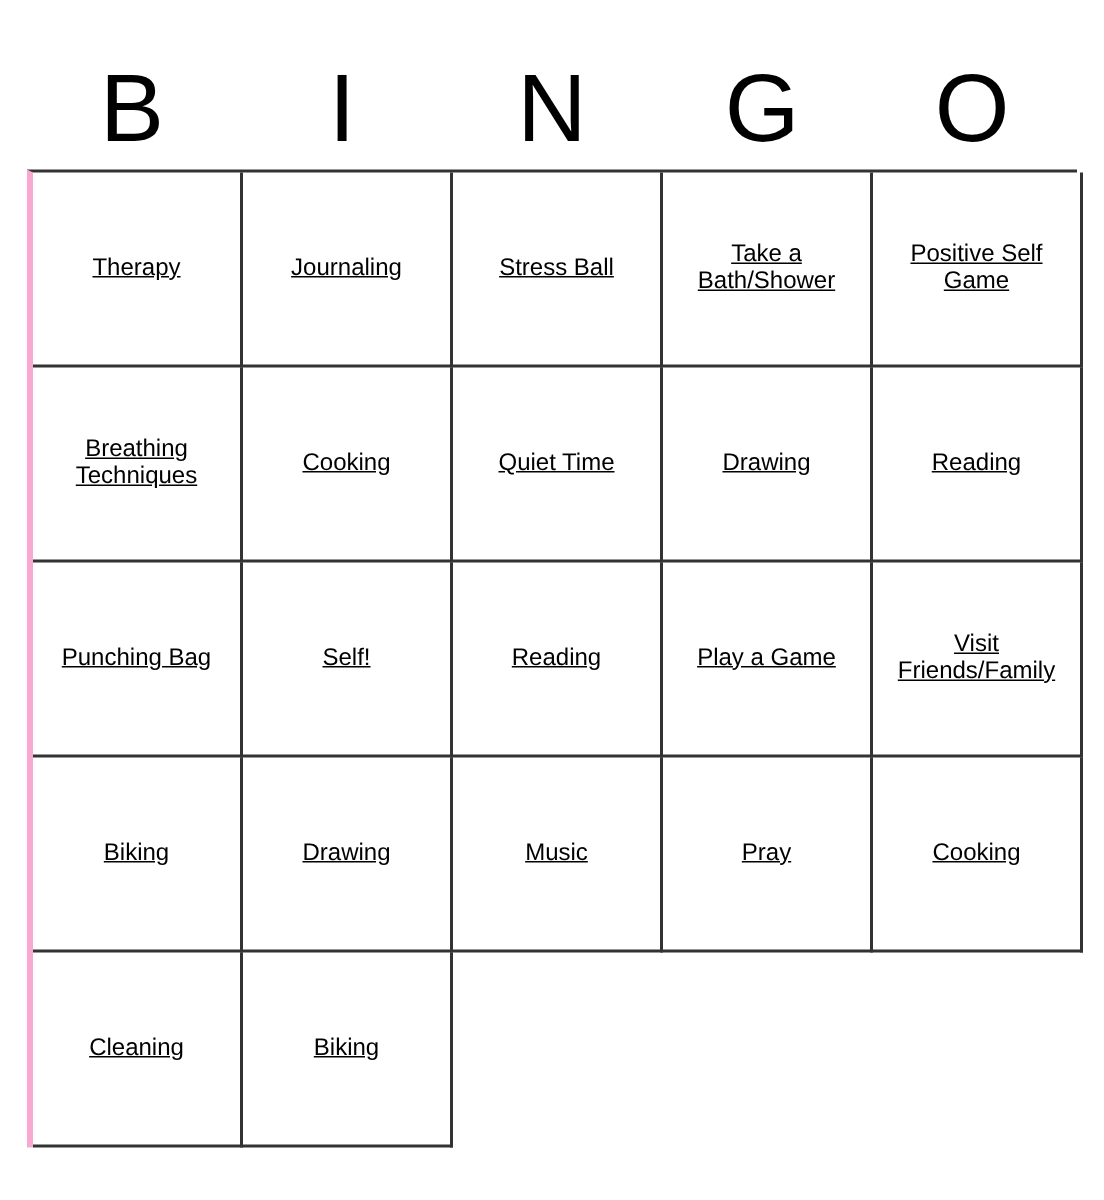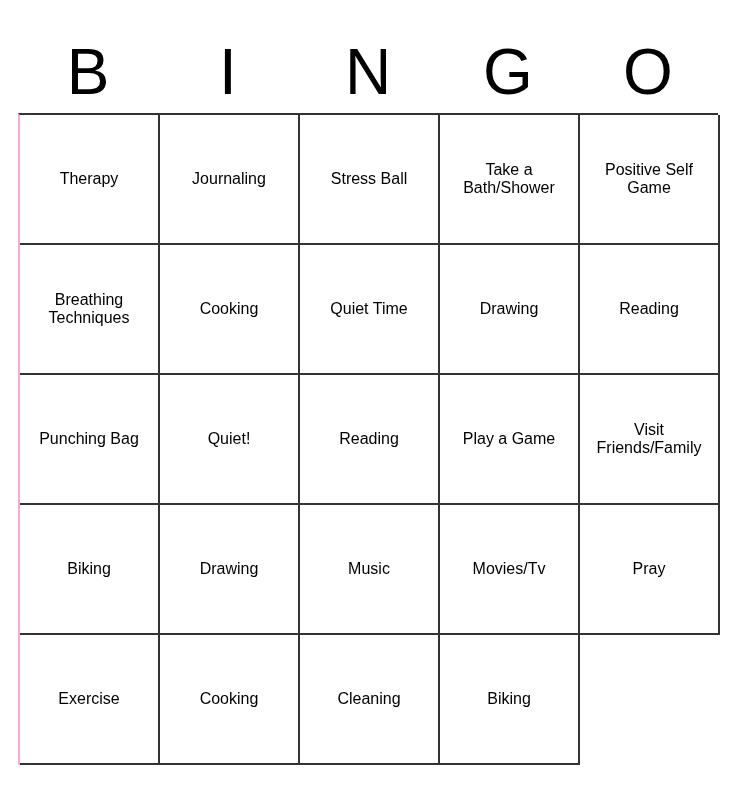--- a/index.html
+++ b/index.html
@@ -34,22 +34,23 @@
       width: 136px;
       text-align: center;
       font-size: 64px;
       font-weight: normal;
       font-family: Arial, sans-serif;
     }
 
     .bingo-grid {
       display: grid;
       grid-template-columns: repeat(5, 1fr);
-      border-left: 2px solid #f9a8d4;
+      border-left: 4px solid #f9a8d4;
       border-top: 2px solid #333;
+      text-decoration: underline;
     }
 
     .bingo-cell {
       border-right: 2px solid #333;
       border-bottom: 2px solid #333;
       width: 140px;
       height: 130px;
       display: flex;
       align-items: center;
       justify-content: center;
@@ -100,48 +101,42 @@
       <div class="bingo-cell">
         <span class="md">Drawing</span>
       </div>
       <div class="bingo-cell">
         <span class="xl">Reading</span>
       </div>
       <div class="bingo-cell">
         <span class="sm">Punching Bag</span>
       </div>
       <div class="bingo-cell">
-        <span class="xl">Quiet!</span>
+        <span class="xl">Self!</span>
       </div>
       <div class="bingo-cell">
         <span class="md">Reading</span>
       </div>
       <div class="bingo-cell">
         <span class="lg">Play a Game</span>
       </div>
       <div class="bingo-cell">
         <span class="xs">Visit Friends/Family</span>
       </div>
       <div class="bingo-cell">
         <span class="lg">Biking</span>
       </div>
       <div class="bingo-cell">
         <span class="md">Drawing</span>
       </div>
       <div class="bingo-cell">
         <span class="xl">Music</span>
       </div>
       <div class="bingo-cell">
-        <span class="sm">Movies/Tv</span>
-      </div>
-      <div class="bingo-cell">
         <span class="xl">Pray</span>
-      </div>
-      <div class="bingo-cell">
-        <span class="md">Exercise</span>
       </div>
       <div class="bingo-cell">
         <span class="md">Cooking</span>
       </div>
       <div class="bingo-cell">
         <span class="md">Cleaning</span>
       </div>
       <div class="bingo-cell">
         <span class="xl">Biking</span>
       </div>

